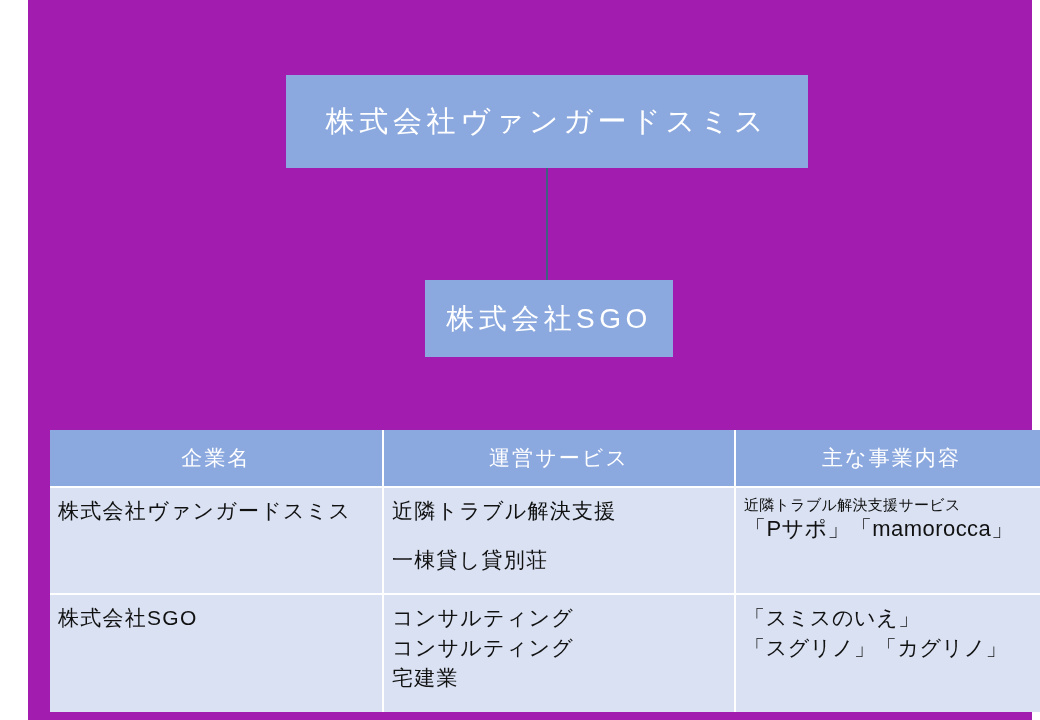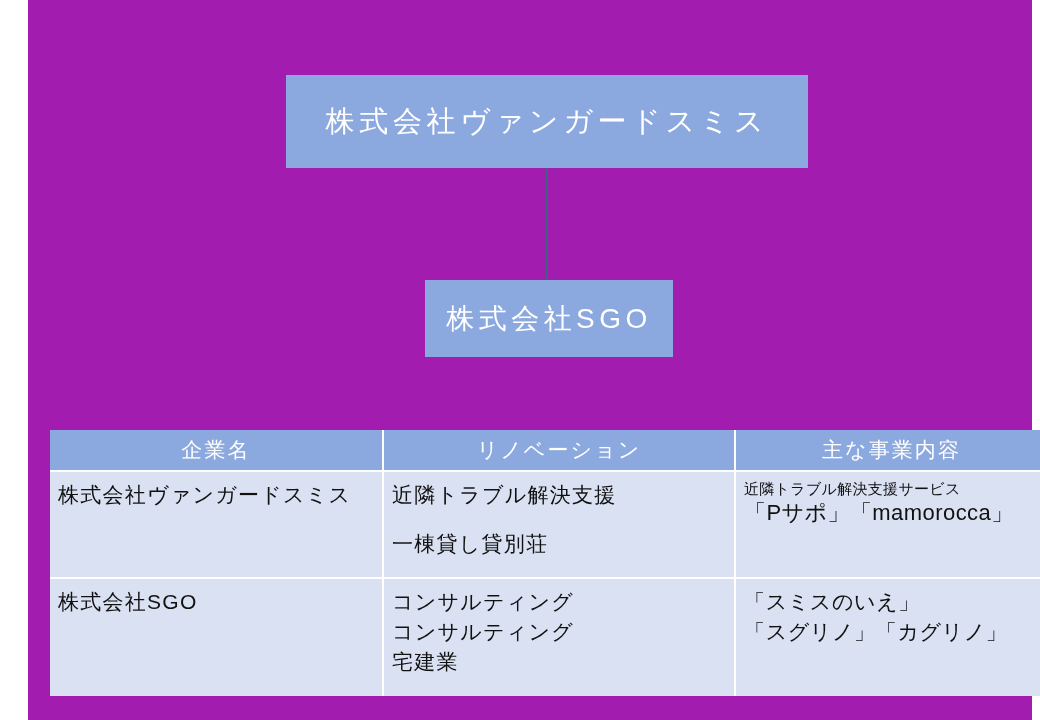--- a/index.html
+++ b/index.html
@@ -79,21 +79,21 @@
 
   #info-table th {
     background: #8CA9DF;
     color: #ffffff;
     height: 40px;
     font-size: 21px;
     font-weight: 400;
     letter-spacing: 0.10em;
     text-align: center;
     border-right: 2px solid #ffffff;
-    padding: 0;
+    padding: 8px;
     vertical-align: middle;
   }
   #info-table th:last-child { border-right: none; }
 
   #info-table td {
     background: #D9E1F2;
     color: #111111;
     font-size: 21px;
     font-weight: 400;
     letter-spacing: 0.06em;
@@ -155,21 +155,21 @@
 
   <table id="info-table">
     <colgroup>
       <col class="c1">
         <col class="c2">
         <col class="c3">
     </colgroup>
     <thead>
       <tr>
         <th>企業名</th>
-        <th>リノベーション</th>
+        <th>運営サービス</th>
         <th>主な事業内容</th>
       </tr>
     </thead>
     <tbody>
       <tr class="r1">
         <td>株式会社ヴァンガードスミス</td>
         <td>
           <span class="cell-line">近隣トラブル解決支援</span>
           <span class="cell-line spacer"></span>
           <span class="cell-line">一棟貸し貸別荘</span>

